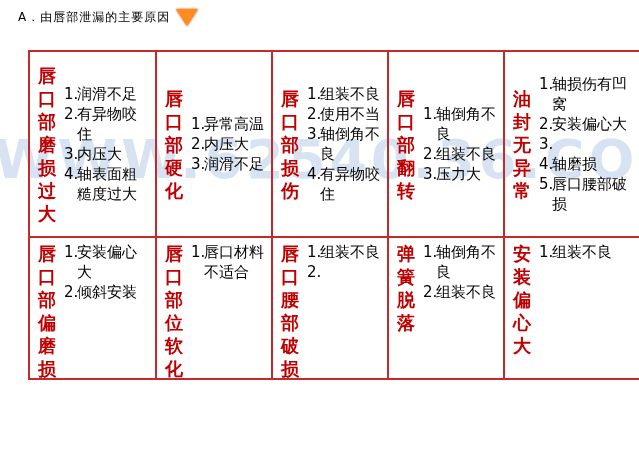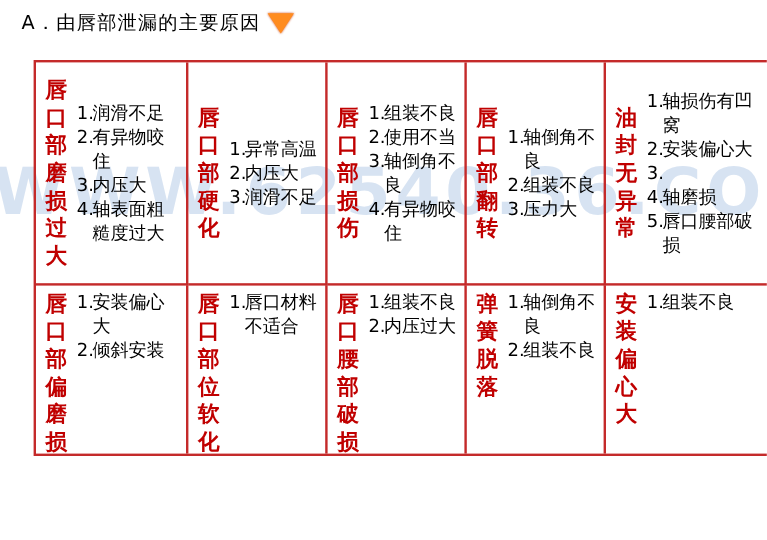--- a/index.html
+++ b/index.html
@@ -6,21 +6,21 @@
   html, body {
     width: 639px; height: 450px;
     background: #ffffff;
     font-family: "DejaVu Sans", sans-serif;
     overflow: hidden;
     position: relative;
   }
   .page-title {
     position: absolute;
     left: 18px; top: 9px;
-    font-size: 16px;
+    font-size: 12px;
     color: #000000;
     letter-spacing: 1px;
     display: flex;
     align-items: center;
     gap: 4px;
     white-space: nowrap;
   }
   .tri-icon {
     display: inline-block;
     width: 0; height: 0;
@@ -219,21 +219,20 @@
     </div>
     <div class="cell row2 col3 b-right">
       <div class="cause-title">唇口腰部破损</div>
       <div class="cause-list">
         <div class="li">
           <span class="num">1.</span>
           <span class="txt">组装不良</span>
         </div>
         <div class="li">
           <span class="num">2.</span>
-          <span class="txt">内压过大</span>
         </div>
       </div>
     </div>
     <div class="cell row2 col4 b-right">
       <div class="cause-title">弹簧脱落</div>
       <div class="cause-list">
         <div class="li">
           <span class="num">1.</span>
           <span class="txt">轴倒角不良</span>
         </div>

